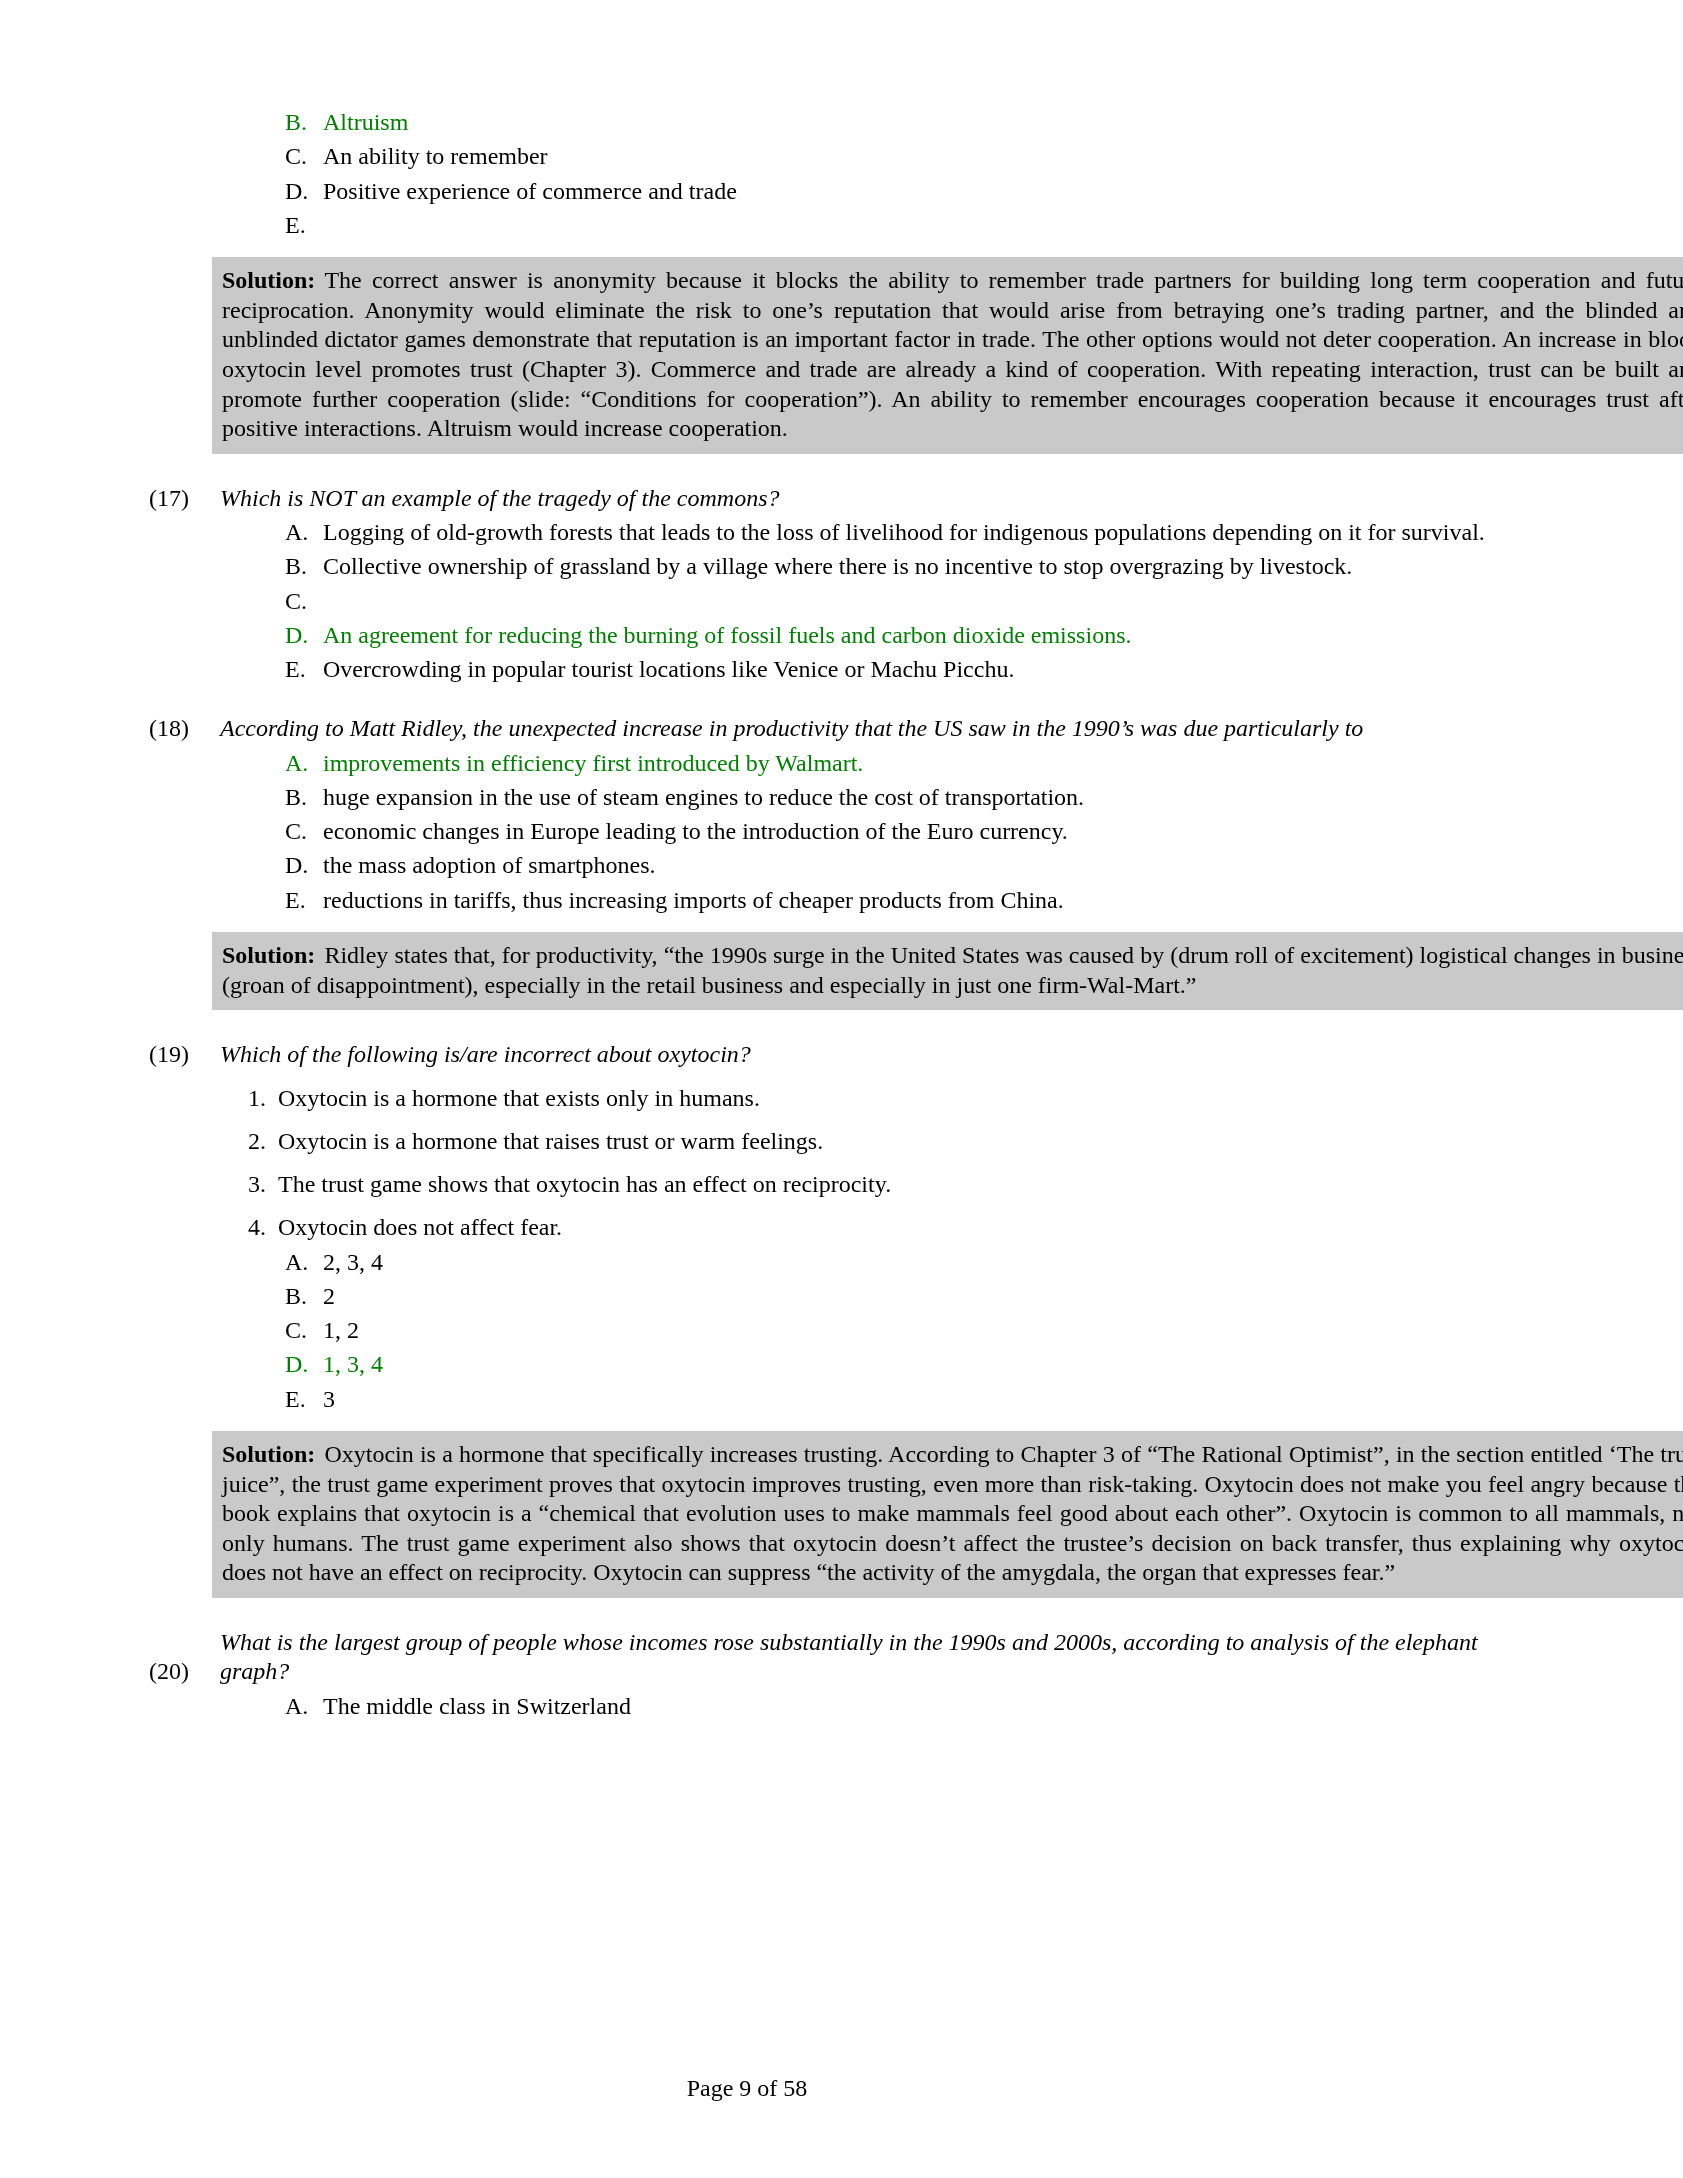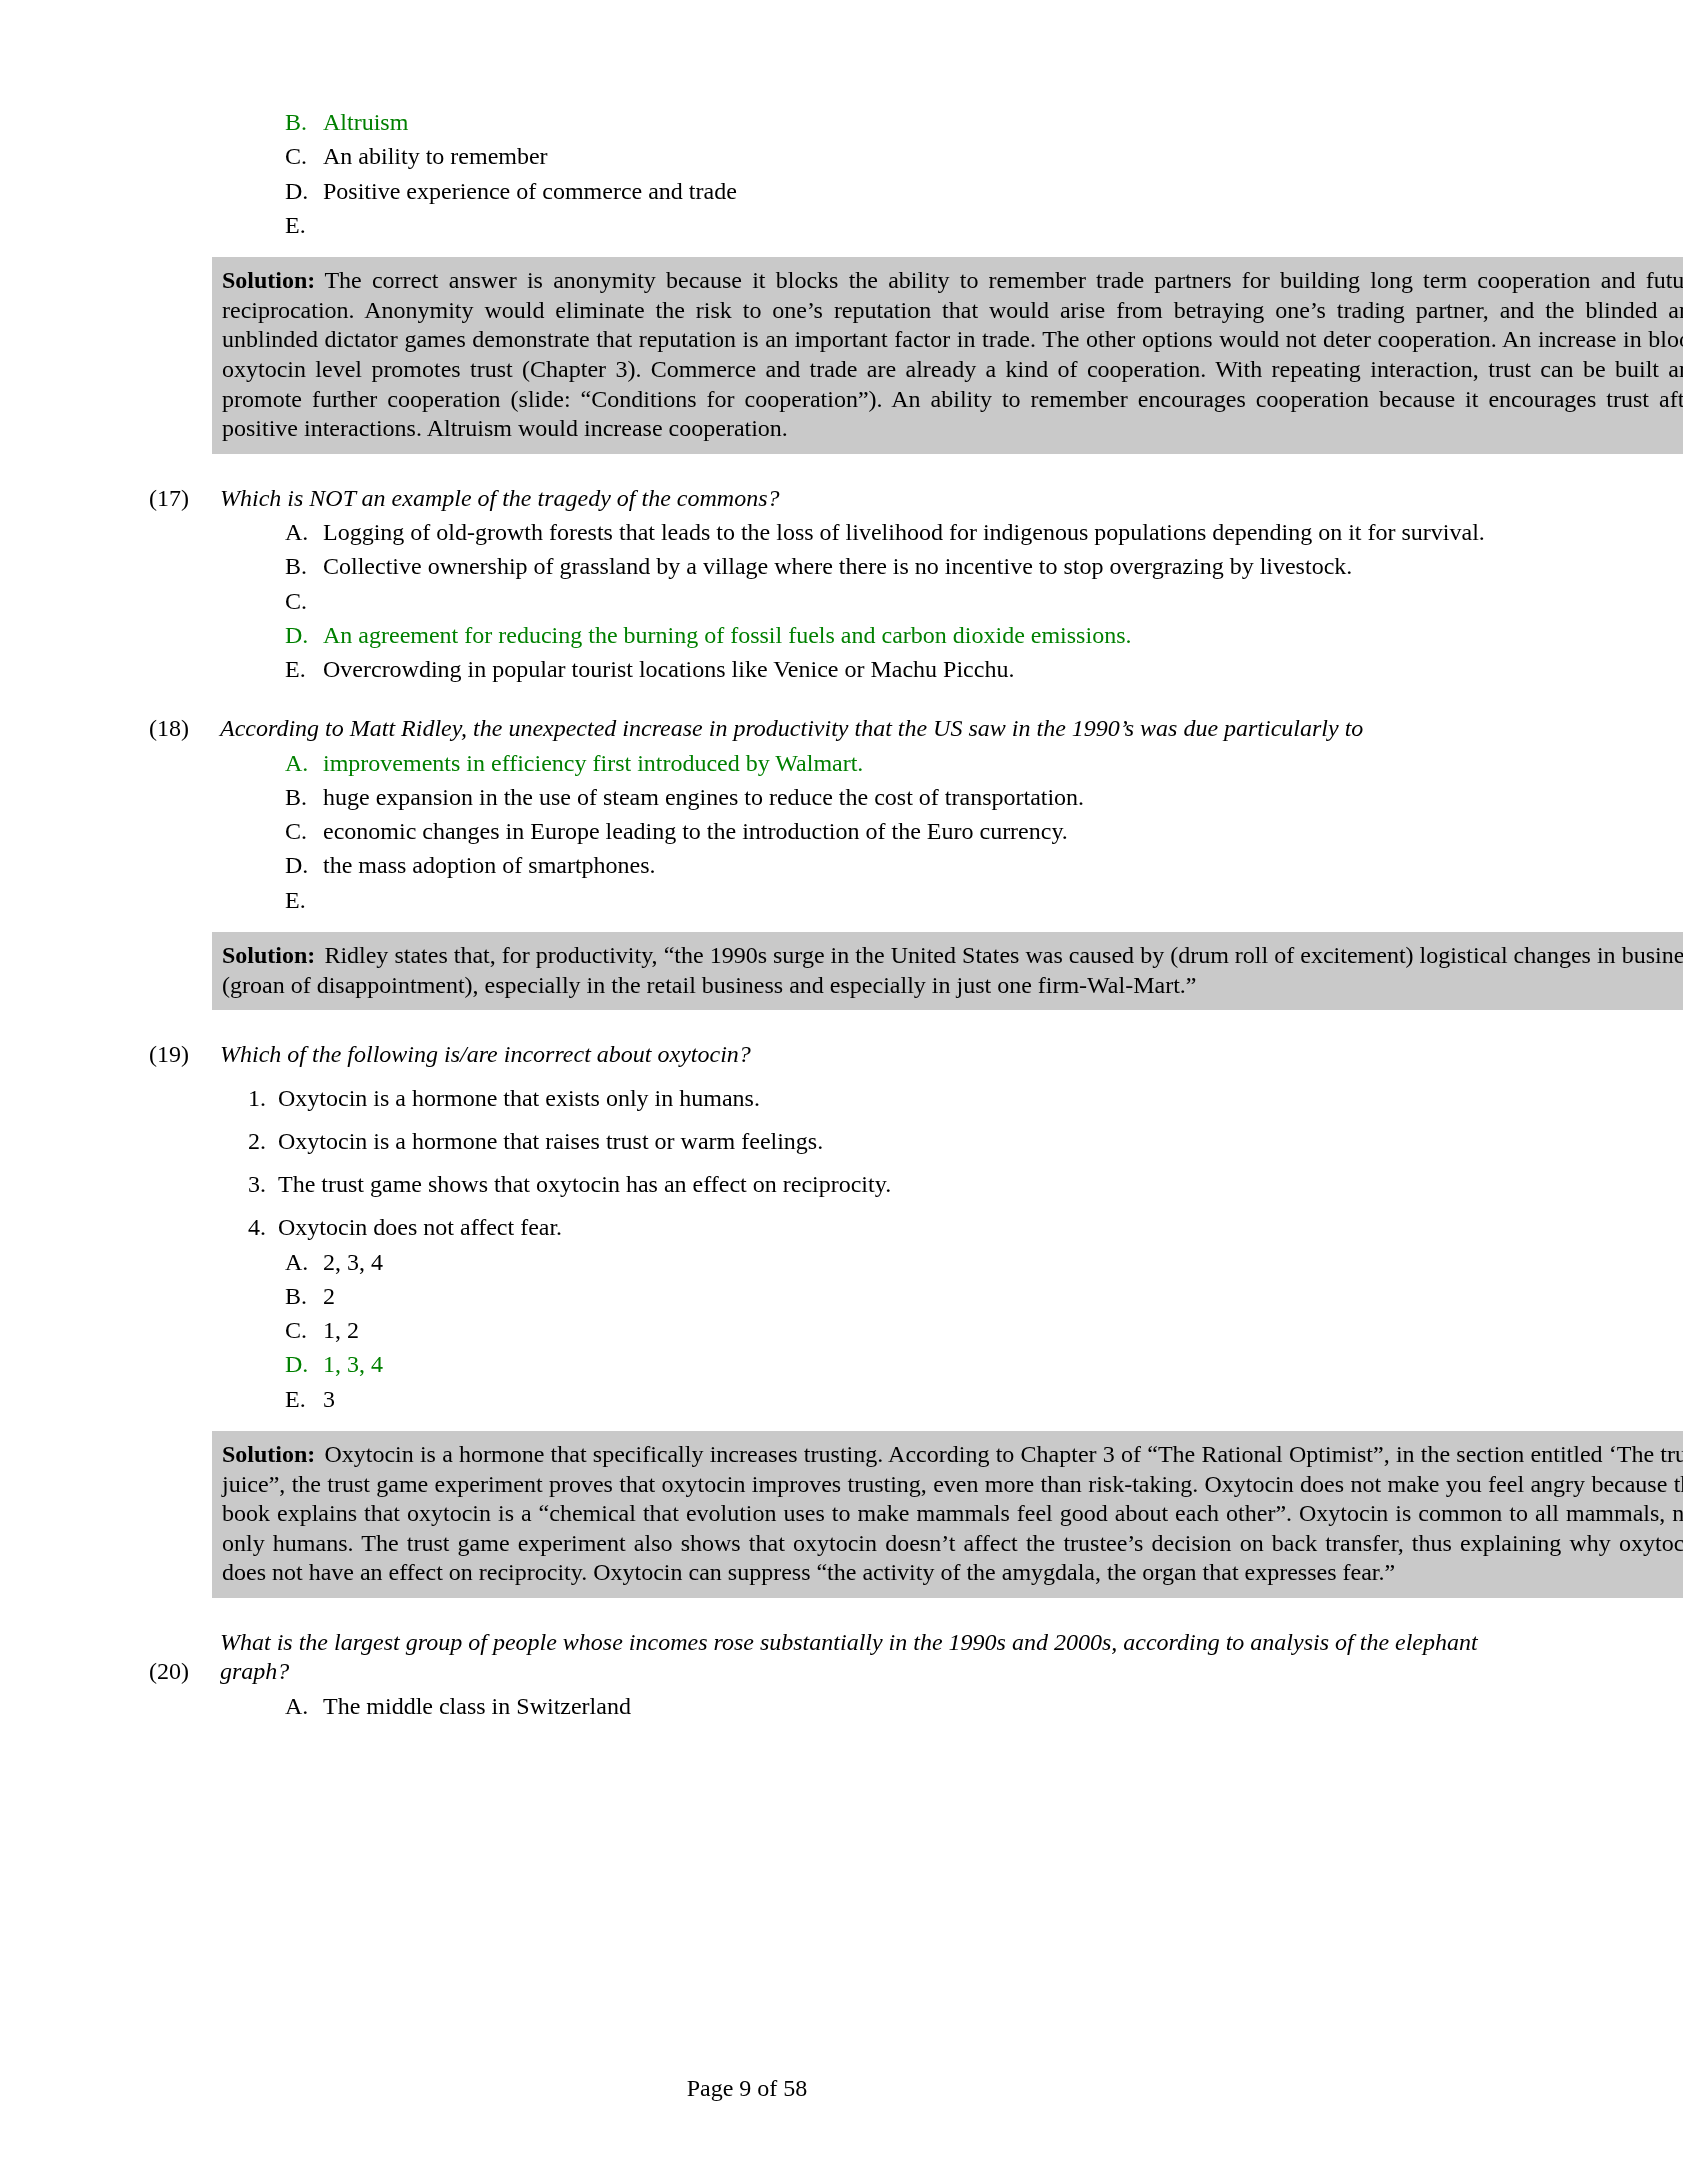--- a/index.html
+++ b/index.html
@@ -214,20 +214,21 @@
         <div class="option tight">
           <span class="opt-label">C.</span>
           <span class="opt-text">economic changes in Europe leading to the introduction of the Euro currency.</span>
         </div>
         <div class="option tight">
           <span class="opt-label">D.</span>
           <span class="opt-text">the mass adoption of smartphones.</span>
         </div>
         <div class="option tight">
           <span class="opt-label">E.</span>
+          <span class="opt-text">reductions in tariffs, thus increasing imports of cheaper products from China.</span>
         </div>
       </div>
       <div class="solution">
         <span class="sol-label">Solution:</span><span>Ridley states that, for productivity, “the 1990s surge in the United States was caused by (drum roll of excitement) logistical changes in business (groan of disappointment), especially in the retail business and especially in just one firm-Wal-Mart.”</span>
       </div>
     </div>
 
     <div class="spacer-after-solution"></div>
 
     <div class="question">

